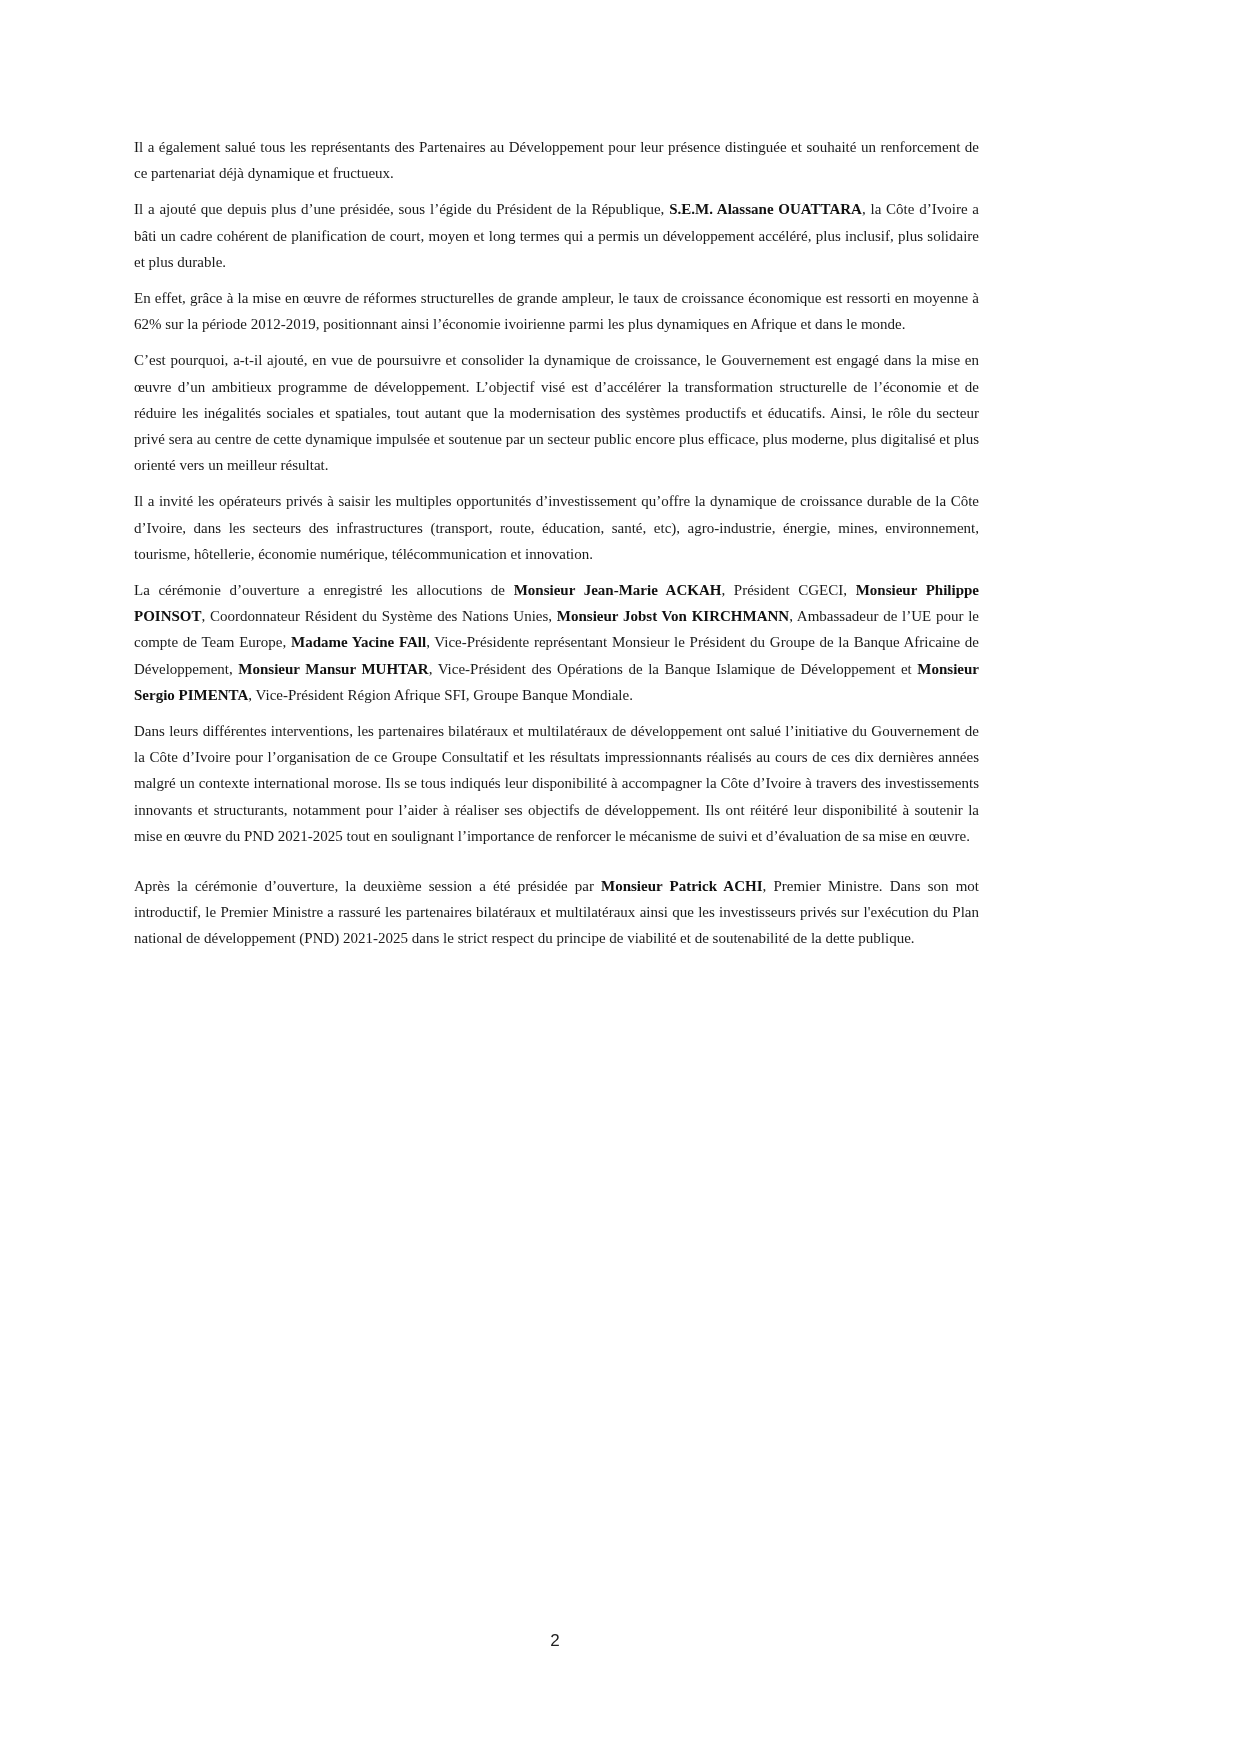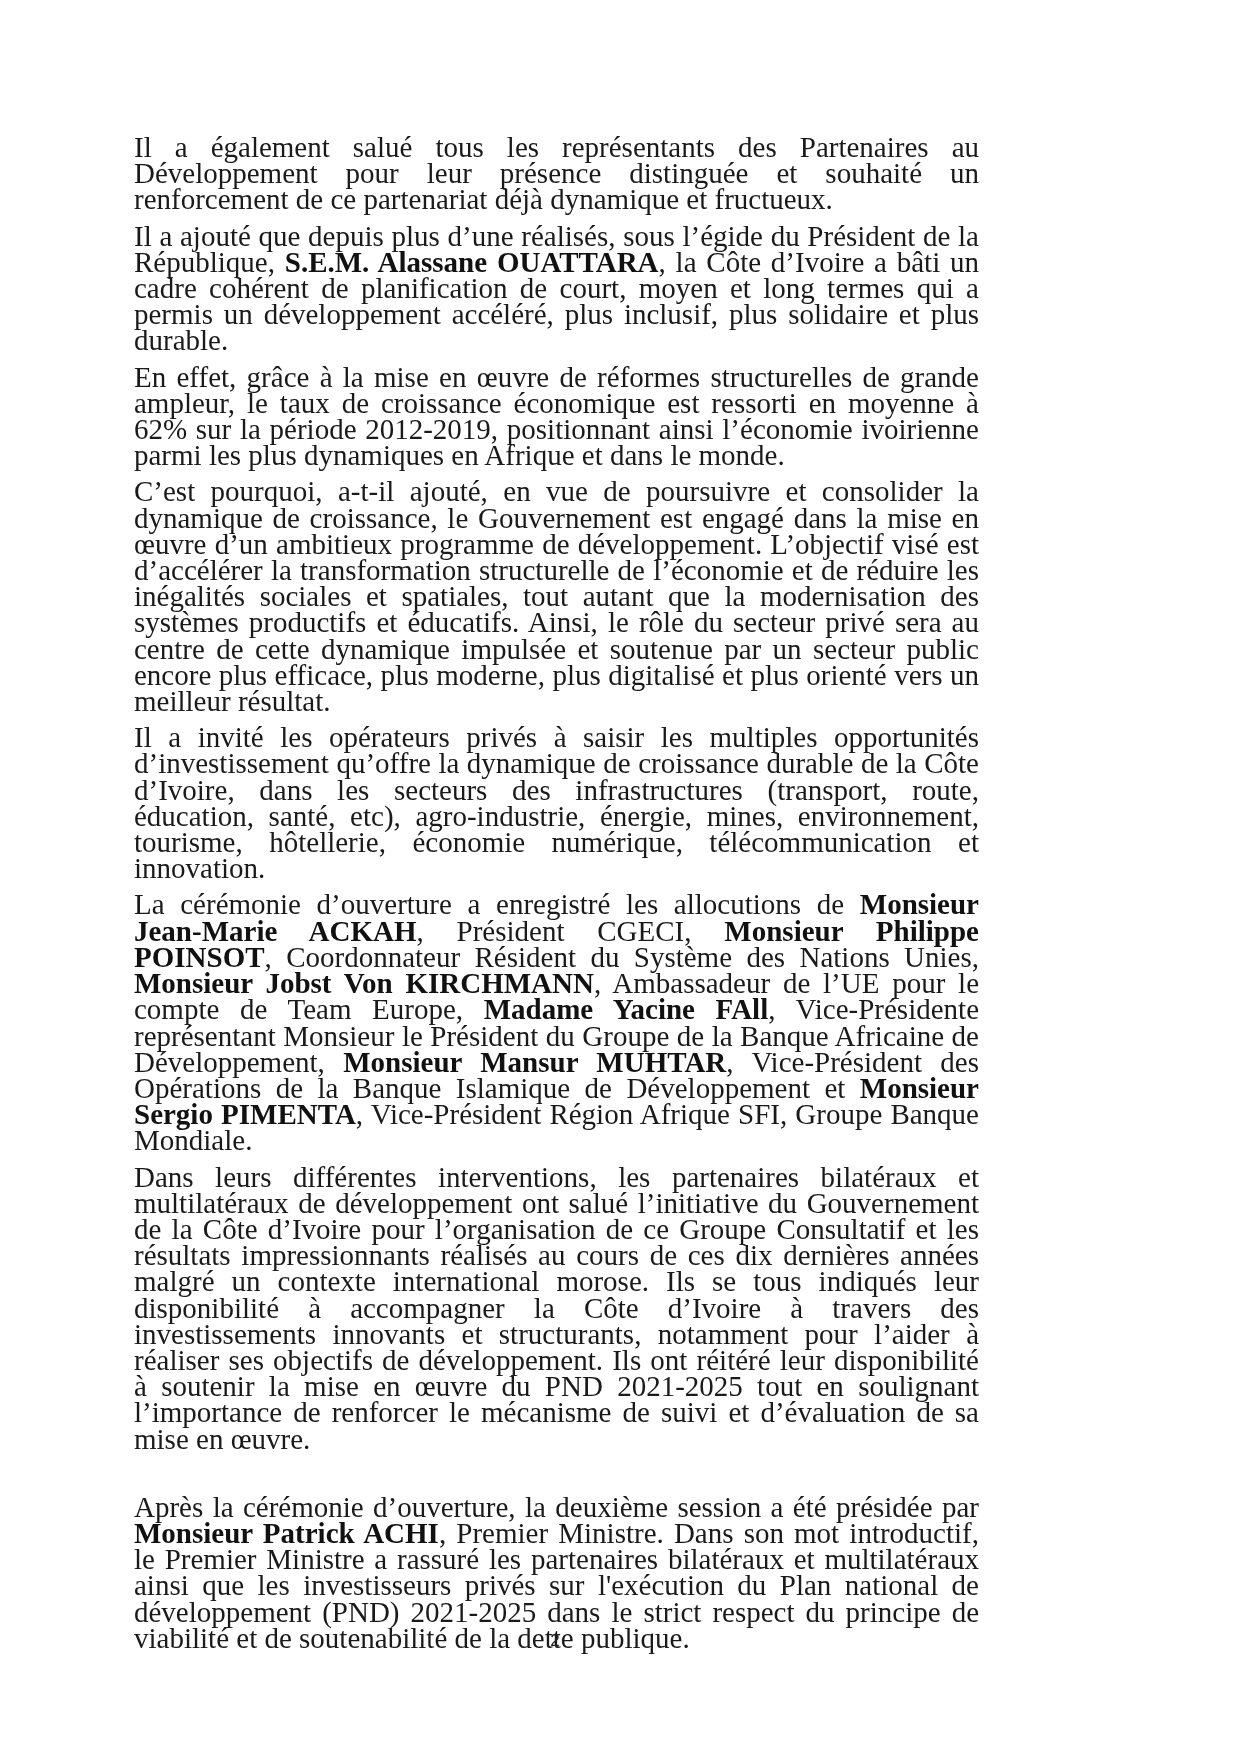--- a/index.html
+++ b/index.html
@@ -3,46 +3,46 @@
 <meta charset="utf-8">
 <style>
   html, body { margin: 0; padding: 0; background: #ffffff; }
   body { width: 1240px; height: 1754px; position: relative; overflow: hidden; }
   .page {
     position: absolute;
     left: 134px;
     top: 134px;
     width: 845px;
     font-family: "Liberation Serif", serif;
-    font-size: 29px;
+    font-size: 15px;
     line-height: 26.2px;
     color: #1a1a1a;
     text-align: justify;
   }
   .page p { margin: 0 0 10px 0; hyphens: none; }
-  .page p.gap-before { margin-top: 42px; }
+  .page p.gap-before { margin-top: 24px; }
   .page b { font-weight: bold; color: #111; }
   .page-number {
     position: absolute;
     left: 0; width: 1110px; top: 1631px;
     text-align: center;
     font-family: "Liberation Sans", sans-serif;
     font-size: 17px;
     color: #222;
   }
 </style>
 </head>
 <body>
 
 <div class="page">
   <p>
     <span>Il a également salué tous les représentants des Partenaires au Développement pour leur présence distinguée et souhaité un renforcement de ce partenariat déjà dynamique et fructueux.</span>
   </p>
   <p>
-    <span>Il a ajouté que depuis plus d’une réalisés, sous l’égide du Président de la République, </span><b>S.E.M. Alassane OUATTARA</b><span>, la Côte d’Ivoire a bâti un cadre cohérent de planification de court, moyen et long termes qui a permis un développement accéléré, plus inclusif, plus solidaire et plus durable.</span>
+    <span>Il a ajouté que depuis plus d’une présidée, sous l’égide du Président de la République, </span><b>S.E.M. Alassane OUATTARA</b><span>, la Côte d’Ivoire a bâti un cadre cohérent de planification de court, moyen et long termes qui a permis un développement accéléré, plus inclusif, plus solidaire et plus durable.</span>
   </p>
   <p>
     <span>En effet, grâce à la mise en œuvre de réformes structurelles de grande ampleur, le taux de croissance économique est ressorti en moyenne à 62% sur la période 2012-2019, positionnant ainsi l’économie ivoirienne parmi les plus dynamiques en Afrique et dans le monde.</span>
   </p>
   <p>
     <span>C’est pourquoi, a-t-il ajouté, en vue de poursuivre et consolider la dynamique de croissance, le Gouvernement est engagé dans la mise en œuvre d’un ambitieux programme de développement. L’objectif visé est d’accélérer la transformation structurelle de l’économie et de réduire les inégalités sociales et spatiales, tout autant que la modernisation des systèmes productifs et éducatifs. Ainsi, le rôle du secteur privé sera au centre de cette dynamique impulsée et soutenue par un secteur public encore plus efficace, plus moderne, plus digitalisé et plus orienté vers un meilleur résultat.</span>
   </p>
   <p>
     <span>Il a invité les opérateurs privés à saisir les multiples opportunités d’investissement qu’offre la dynamique de croissance durable de la Côte d’Ivoire, dans les secteurs des infrastructures (transport, route, éducation, santé, etc), agro-industrie, énergie, mines, environnement, tourisme, hôtellerie, économie numérique, télécommunication et innovation.</span>
   </p>

